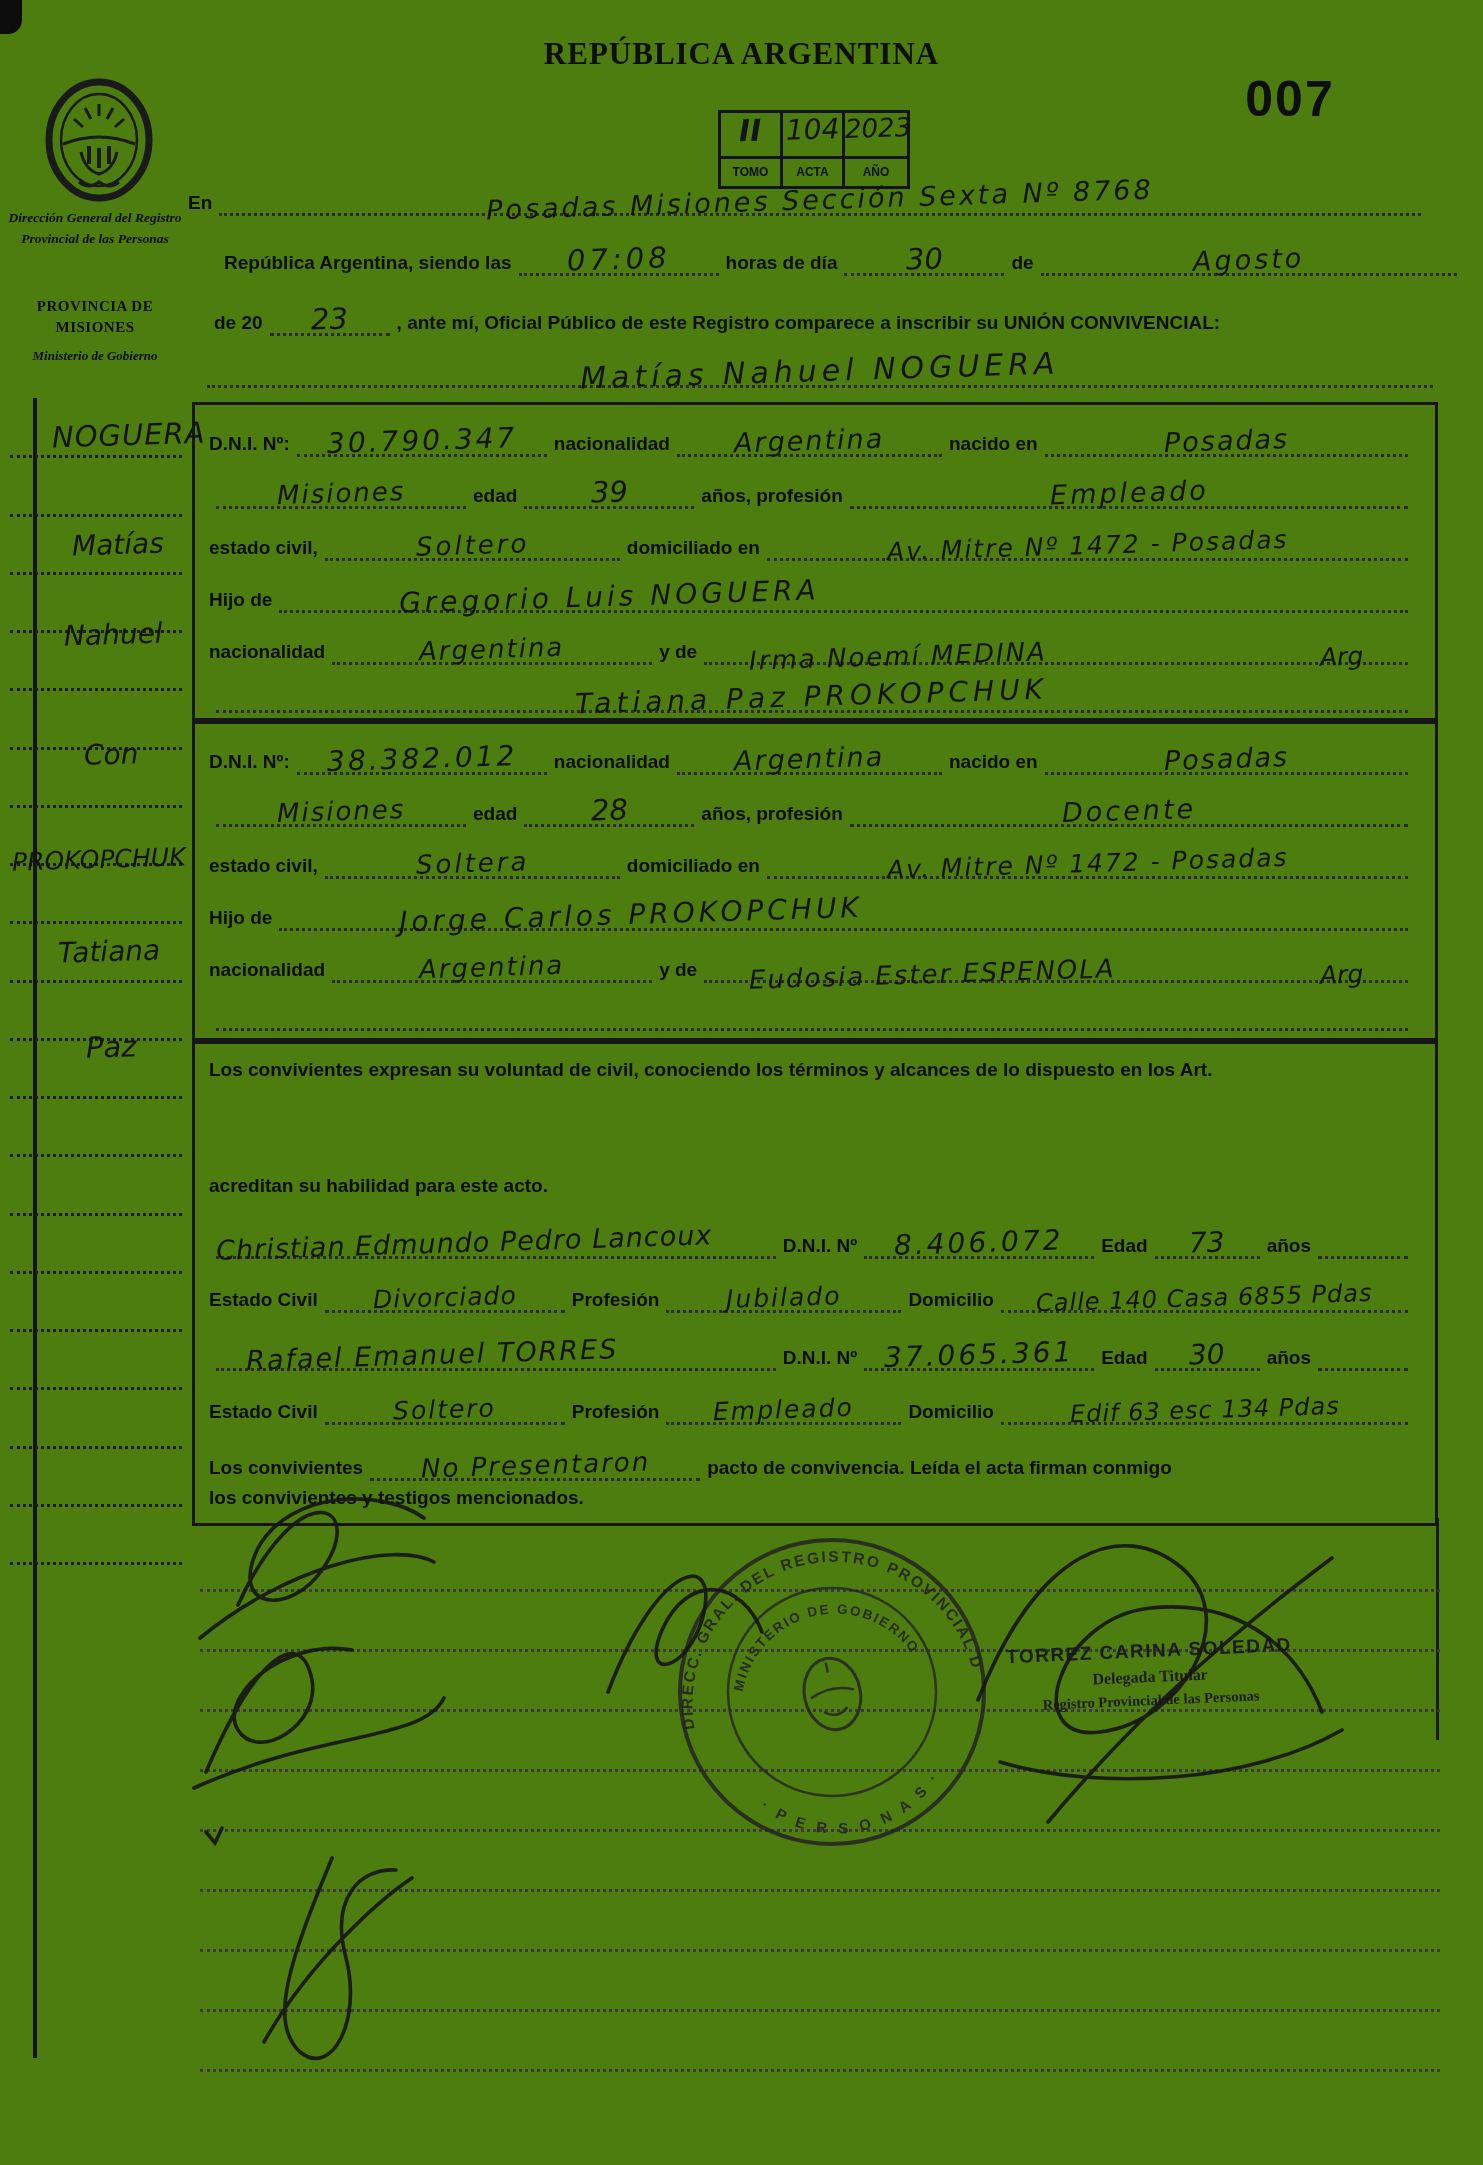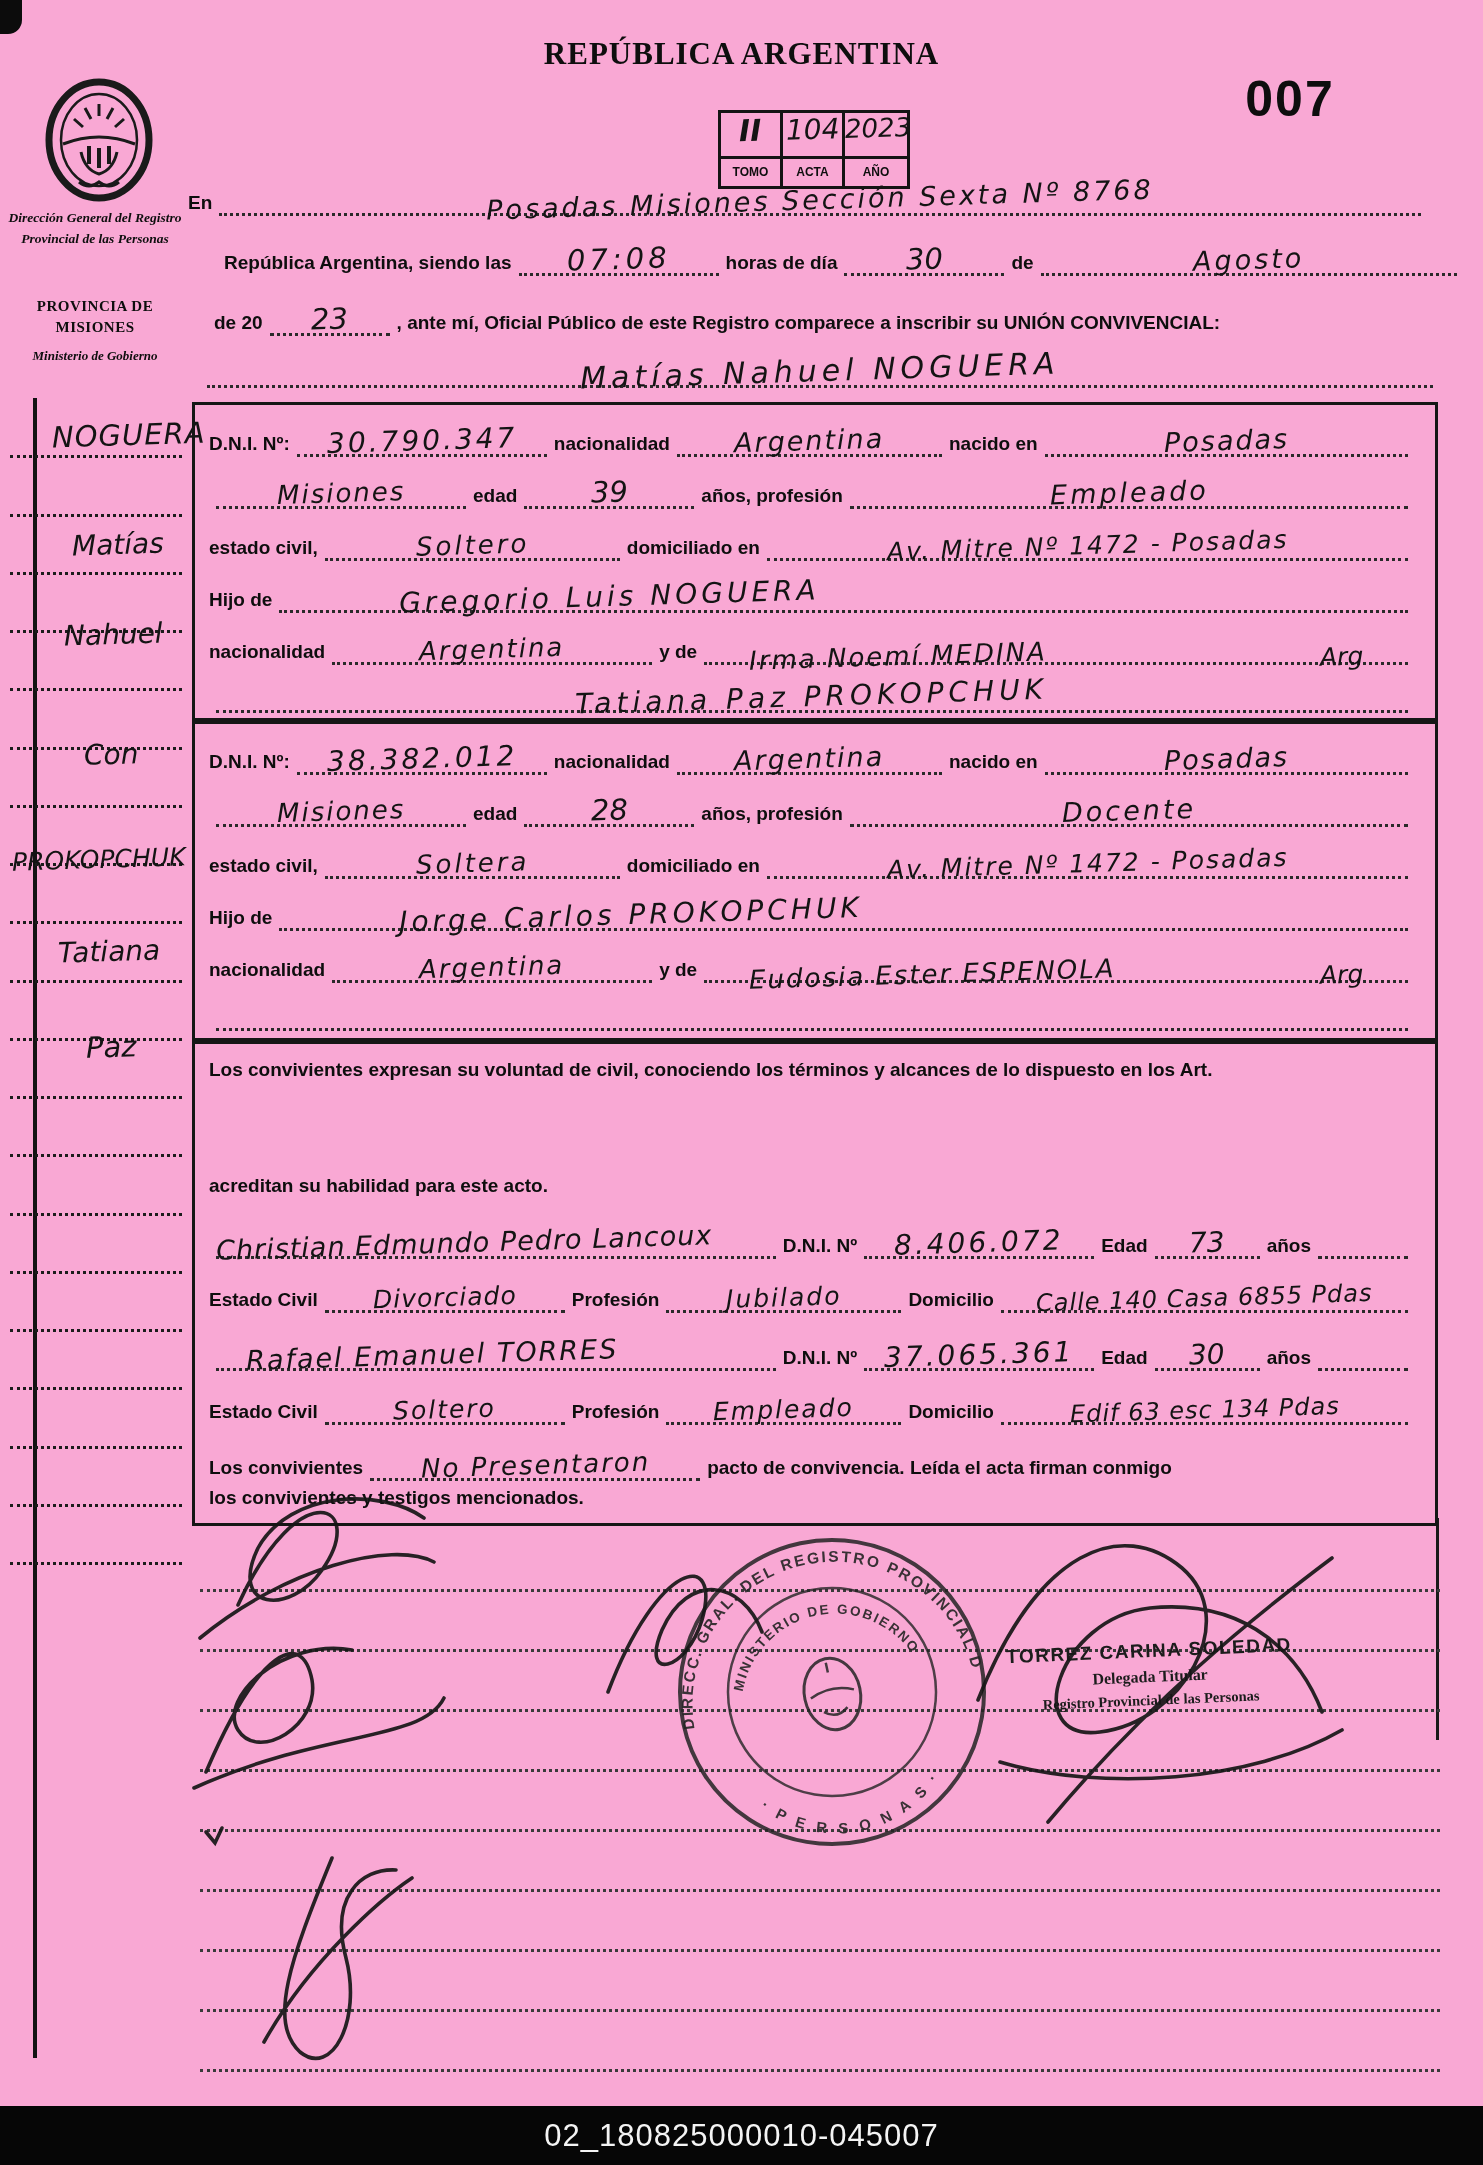--- a/index.html
+++ b/index.html
@@ -1,16 +1,16 @@
 <!DOCTYPE html>
 <html><head>
 <meta charset="utf-8">
 <style>
   html,body{margin:0;padding:0;background:#d9d9d9;}
-  .page{position:relative;width:1483px;height:2165px;background:#f9a8d4;overflow:hidden;
+  .page{position:relative;width:1483px;height:2165px;background:#4d7c0f;overflow:hidden;
         font-family:"Liberation Sans",sans-serif;color:#0e0e0e;}
   .abs{position:absolute;}
   .serif{font-family:"Liberation Serif",serif;}
   .lbl{font-weight:700;font-size:19px;white-space:nowrap;padding-bottom:2px;}
   .hw{font-family:"DejaVu Sans",sans-serif;font-style:italic;color:#141414;white-space:nowrap;
       display:inline-block;transform:rotate(-1.8deg);}
   .row{position:absolute;display:flex;align-items:flex-end;}
   .fill{border-bottom:3px dotted #2a2a2a;margin:0 7px;text-align:center;}
   .fill .hw{margin-bottom:-7px;line-height:1;}
   .grow{flex:1;}
@@ -277,17 +277,14 @@
 
   <svg class="abs sig" style="left:0;top:1400px;" width="1483" height="765" viewBox="0 0 1483 765">
     <path d="M 238,205 C 300,70 368,105 322,170 C 290,216 228,210 258,148 C 290,90 382,88 424,118 M 200,238 C 285,168 392,140 434,162"></path>
     <path d="M 206,372 C 258,250 302,228 312,280 C 320,326 258,362 238,330 C 218,298 282,238 352,250 M 194,388 C 322,330 422,342 444,298"></path>
     <path d="M 608,292 C 658,160 722,148 702,220 C 686,272 640,282 662,230 C 688,172 742,180 762,232"></path>
     <path d="M 978,300 C 1038,148 1122,118 1182,168 C 1242,220 1182,322 1100,332 C 1020,342 1058,218 1150,208 C 1252,198 1302,260 1322,312 M 1000,362 C 1102,392 1252,382 1342,330 M 1048,422 C 1150,300 1252,218 1332,158"></path>
     <path d="M 332,458 C 290,560 268,622 300,652 C 332,678 362,620 346,558 C 330,498 360,468 396,470 M 264,642 C 310,560 382,498 412,478"></path>
     <path d="M 206,432 l 9,11 l 7,-15"></path>
   </svg>
 
-  <div class="abs" style="left:0;top:2106px;width:1483px;height:59px;background:#060606;display:flex;align-items:center;justify-content:center;">
-    <span style="color:#f4f4f4;font-size:31px;letter-spacing:1px;">02_180825000010-045007</span>
-  </div>
 
 </div>
 
 </body></html>

